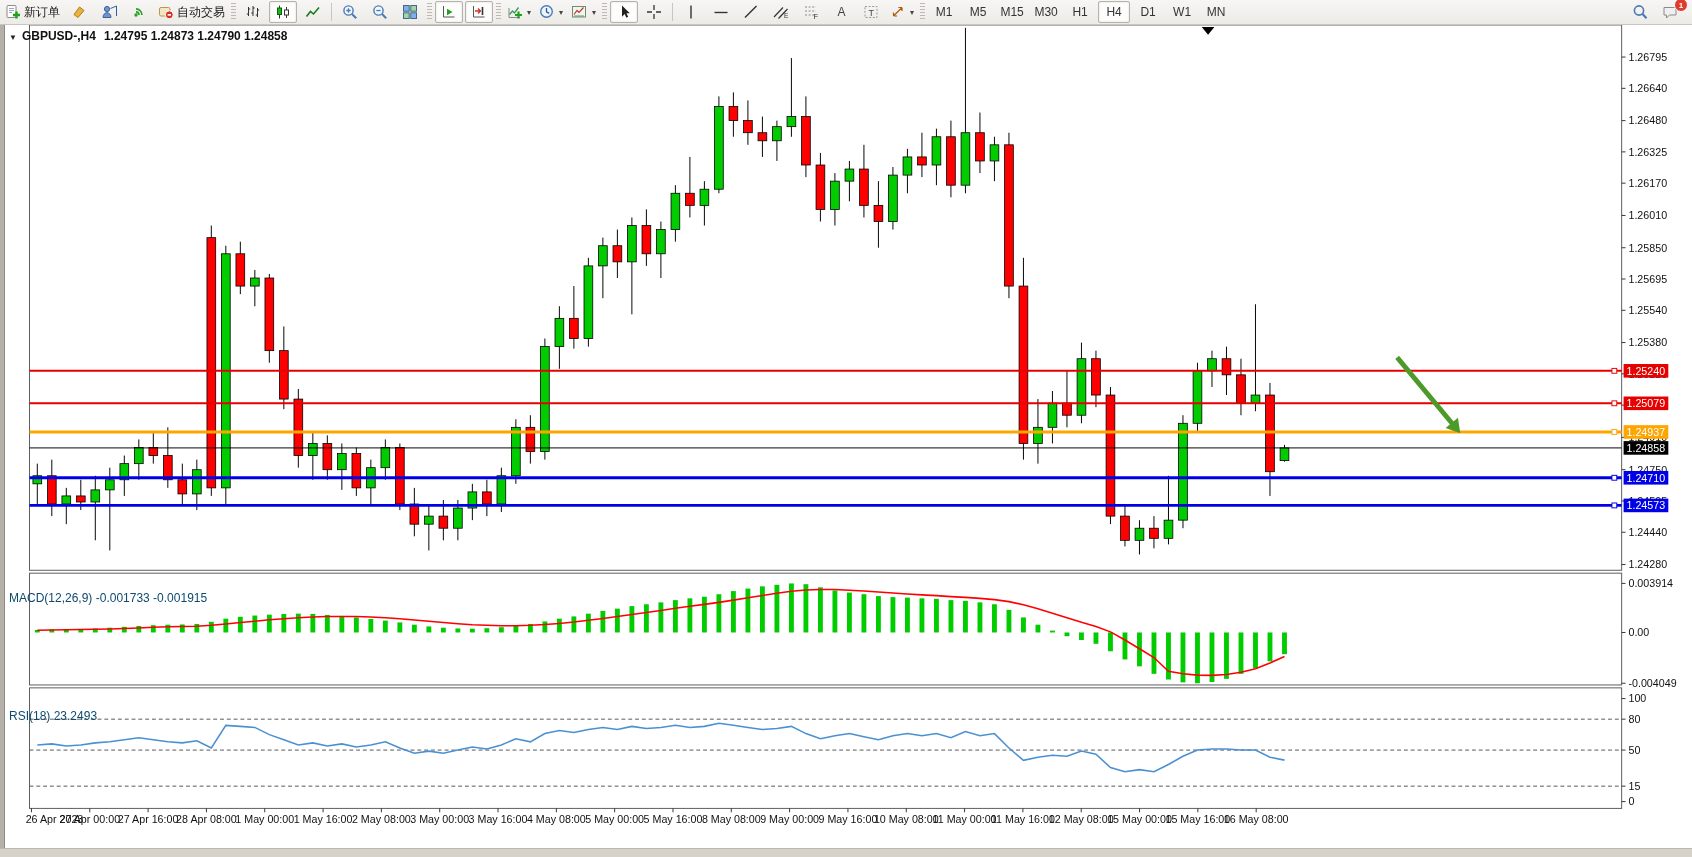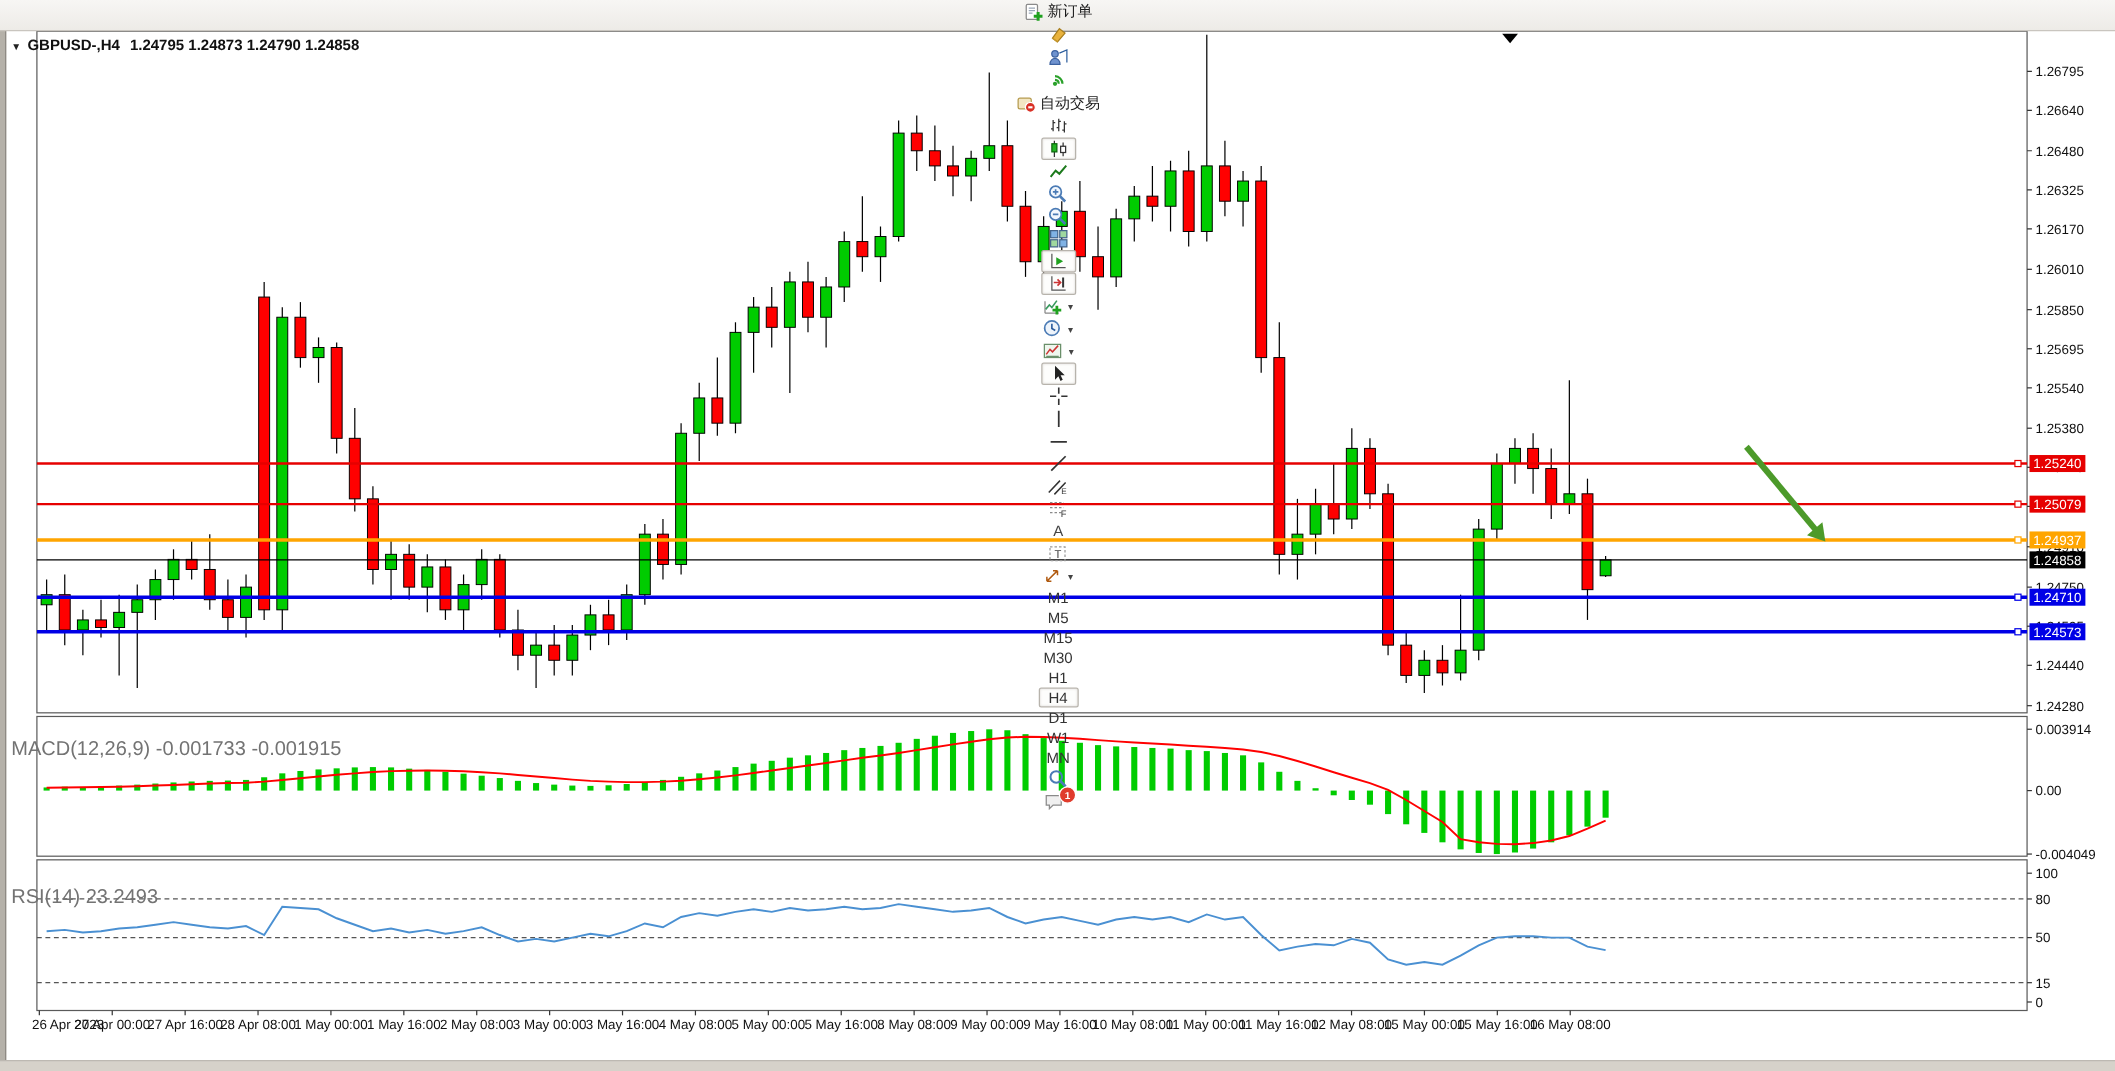--- a/index.html
+++ b/index.html
@@ -1,20 +1,20 @@
 <!DOCTYPE html>
 <html><head>
 <meta charset="utf-8">
 <style>
   html,body{margin:0;padding:0;}
   body{width:1692px;height:857px;overflow:hidden;position:relative;background:#fff;
        font-family:"Liberation Sans",sans-serif;-webkit-font-smoothing:antialiased;}
   
   .toolbar{position:absolute;top:0;left:0;right:0;height:24px;background:linear-gradient(#f7f6f4,#edebe7);
-           border-bottom:1px solid #c9c5bf;display:flex;align-items:center;padding-left:1px;z-index:5;flex-direction:column;}
+           border-bottom:1px solid #c9c5bf;display:flex;align-items:center;padding-left:1px;z-index:5;}
   .tb-btn{height:20px;min-width:22px;display:flex;align-items:center;justify-content:center;
           padding:0 2px;margin:0 1px;border:1px solid transparent;border-radius:2px;cursor:default;
           font-size:12px;color:#222;gap:3px;white-space:nowrap;}
   .tb-btn.pressed{background:#fdfdfc;border-color:#b7b3ac;box-shadow:inset 0 0 2px #d9d5cf;}
   .tb-btn svg{display:block;}
   .tb-sep{width:1px;height:18px;background:#c9c5bf;margin:0 3px;}
   .tb-grip{width:5px;height:18px;margin:0 2px;
            background:repeating-linear-gradient(to bottom,#bdb9b2 0 1px,transparent 1px 3px);}
   .tb-label{font-size:12px;color:#1a1a1a;}
   .caret{font-size:8px;color:#444;margin-left:1px;}
@@ -26,21 +26,21 @@
          align-items:center;justify-content:center;border:1px solid #fff;}
   
   .chart-bg{position:absolute;top:24px;left:0;right:0;bottom:0;background:#fff;}
   .left-edge{position:absolute;top:24px;left:0;bottom:0;width:4px;background:#b5b1a9;border-right:1px solid #8e8a84;}
   .bottom-strip{position:absolute;left:0;right:0;bottom:0;height:8px;background:#d6d2ca;border-top:1px solid #bdb9b2;}
   #chart-svg{position:absolute;top:24px;left:0;}
   .overlay-label{position:absolute;font-size:12px;color:#111;z-index:3;white-space:pre;}
   .title-label{left:9px;top:29px;font-weight:bold;}
   .title-label .dd{font-size:8px;color:#222;margin-right:5px;font-weight:normal;}
   .title-label .ohlc{font-weight:bold;margin-left:8px;text-align:right;}
-  .pane-label{font-size:16px;color:#737373;}
+  .pane-label{font-size:12px;color:#0c4a6e;}
 </style>
 </head>
 <body>
 
 <div class="toolbar">
   <div class="tb-btn">
     <svg width="16" height="16" viewBox="0 0 16 16">
       <rect x="2" y="1.5" width="9" height="12" rx="1" fill="#fff" stroke="#8a8a8a"></rect>
       <path d="M4 4.5h5M4 6.5h5M4 8.5h3" stroke="#9aa7b8" fill="none"></path>
       <path d="M11.5 7.5v7M8 11h7" stroke="#1fa11f" stroke-width="2.4"></path>
@@ -674,13 +674,13 @@
       <text x="1651" y="828" text-anchor="start" font-size="11" fill="#111" font-family="Liberation Sans, sans-serif" font-weight="normal">0</text>
     </g>
   </svg>
 <div class="left-edge"></div>
 <div class="bottom-strip"></div>
 
 <div class="overlay-label title-label"><span class="dd">▼</span><span>GBPUSD-,H4</span><span class="ohlc">1.24795 1.24873 1.24790 1.24858</span></div>
 
 <div class="overlay-label pane-label" style="left:9px;top:591px;"><span>MACD(12,26,9)</span>&nbsp;<span>-0.001733</span>&nbsp;<span>-0.001915</span></div>
 
-<div class="overlay-label pane-label" style="left:9px;top:709px;"><span>RSI(14)</span>&nbsp;<span>23.2493</span></div>
+<div class="overlay-label pane-label" style="left:9px;top:709px;"><span>RSI(18)</span>&nbsp;<span>23.2493</span></div>
 
 </body></html>

